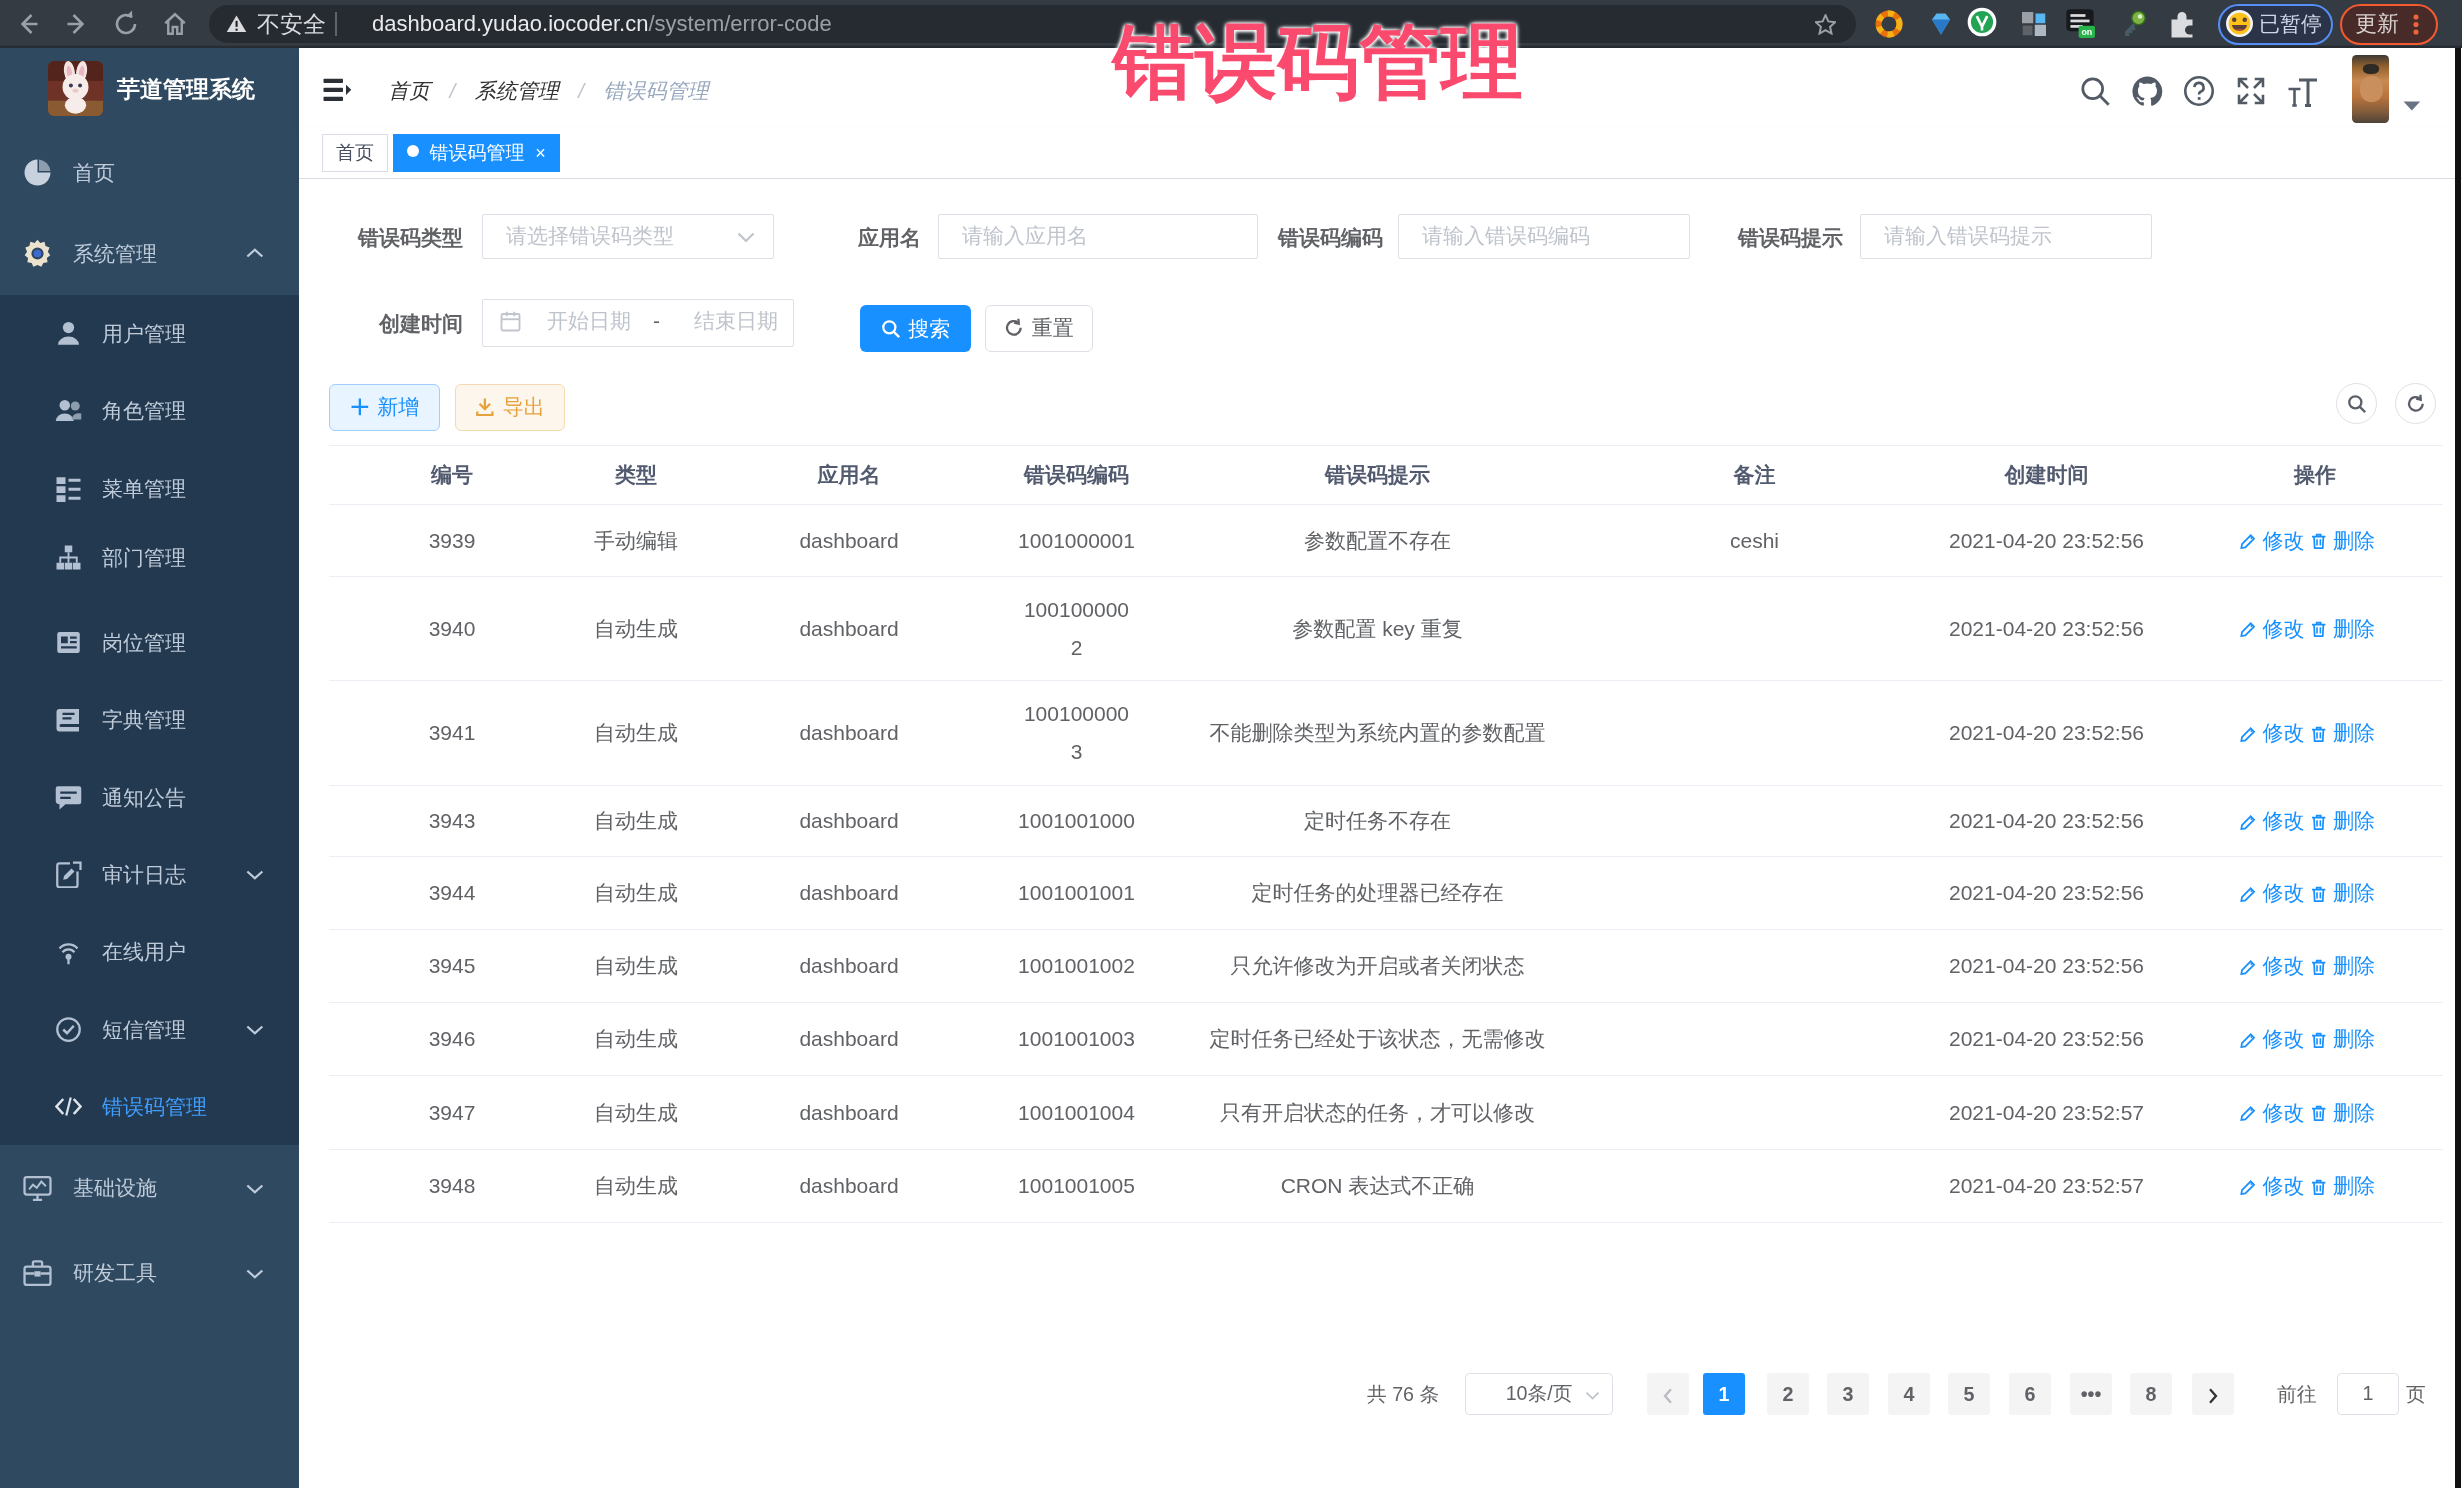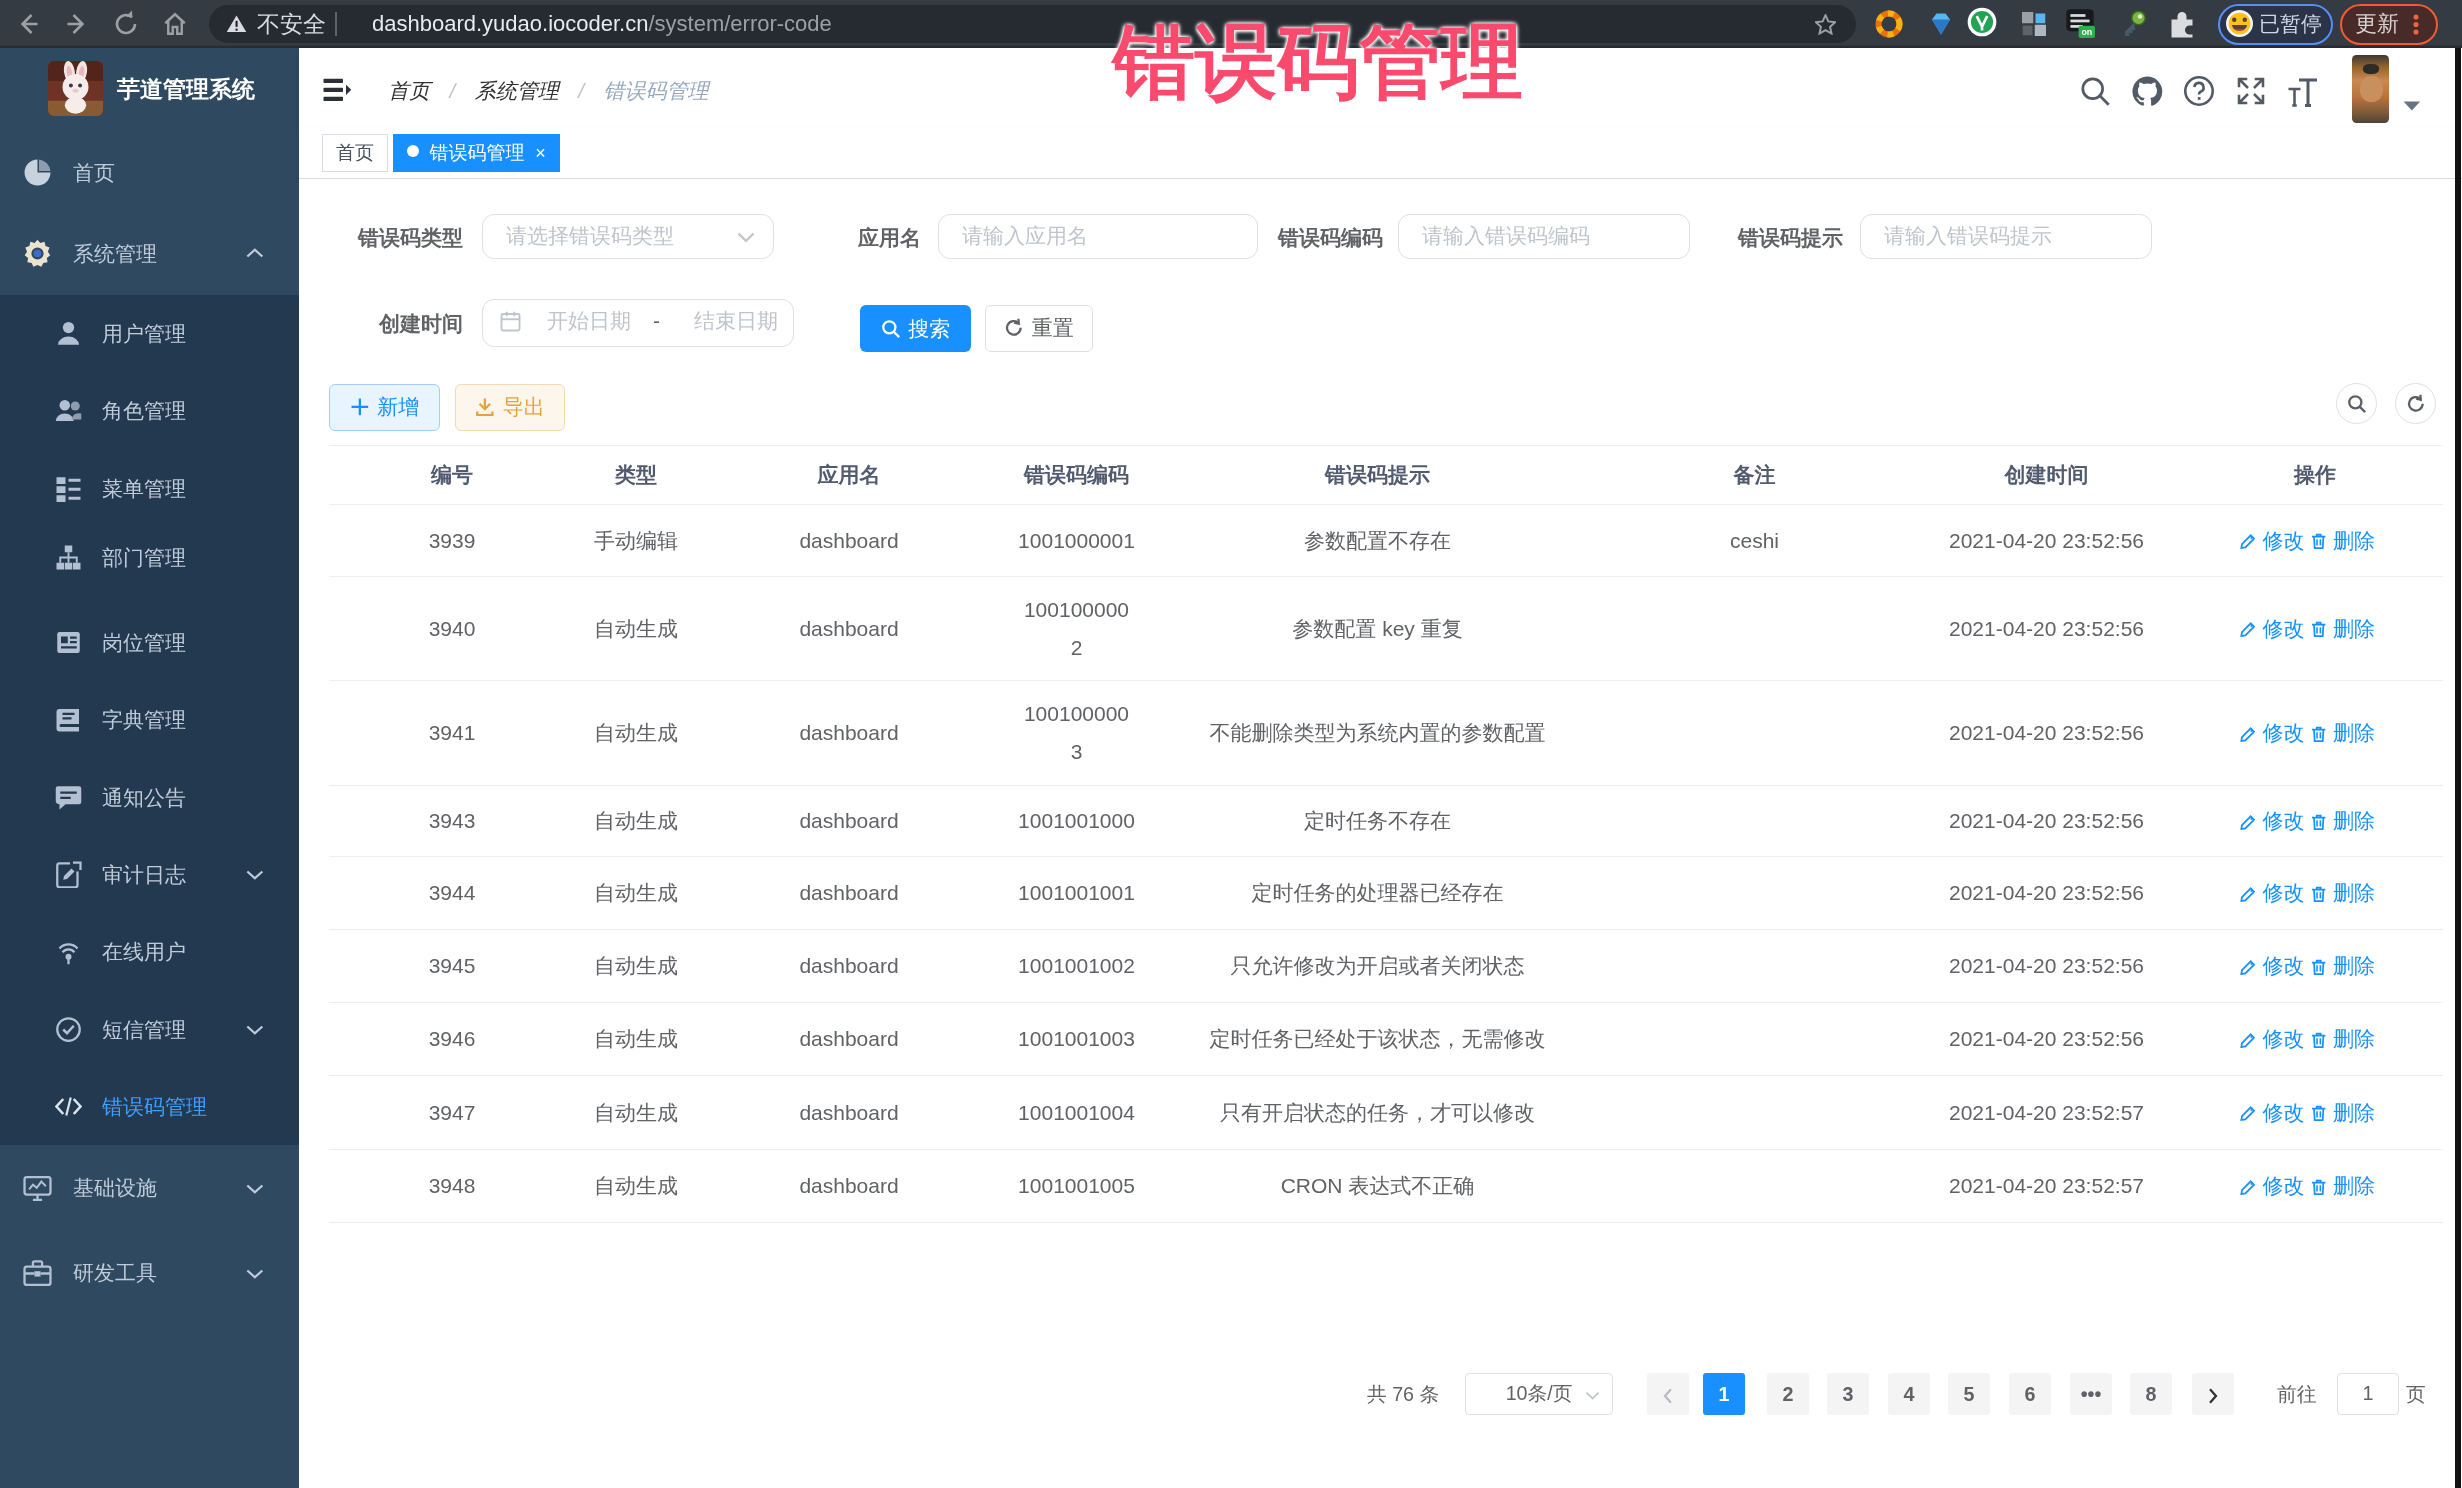--- a/index.html
+++ b/index.html
@@ -37,21 +37,21 @@
 
 #tagsbar { position:absolute; left:299px; top:127px; width:2164px; height:52px; background:#fff; border-bottom:1.5px solid #d8dce5; box-shadow:0 1.5px 4.5px rgba(0,21,41,.06); }
 .tag { position:absolute; top:6.8px; height:38px; line-height:35px; font-size:19px; padding:0 13px; border:1.5px solid #d8dce5; background:#fff; color:#495060; }
 .tag.active { background:#1890ff; border-color:#1890ff; color:#fff; }
 .tag .dot { display:inline-block; width:12px; height:12px; border-radius:50%; background:#fff; margin-right:10.6px; position:relative; top:-1.5px; }
 .tag .x { display:inline-block; margin-left:10.6px; font-size:18px; }
 
 
 #content { position:absolute; left:299px; top:179px; width:2164px; height:1309px; background:#fff; }
 .flabel { position:absolute; height:48px; line-height:48px; font-size:21px; font-weight:700; color:#606266; text-align:right; }
-.finput { position:absolute; height:45px; border:1.5px solid #dcdfe6; border-radius:12px; background:#fff; font-size:21px; color:#bfc4cc; line-height:42px; }
+.finput { position:absolute; height:45px; border:1.5px solid #dcdfe6; border-radius:2px; background:#fff; font-size:21px; color:#bfc4cc; line-height:42px; }
 .ph { padding-left:23px; display:block; }
 .btn { position:absolute; border-radius:6px; font-size:21px; text-align:center; }
 
 
 table { border-collapse:collapse; table-layout:fixed; width:2112px; position:absolute; left:29.5px; top:266px; font-size:21px; color:#606266; }
 th { font-weight:700; color:#515a6e; border-bottom:1.5px solid #ebeef5; border-top:1.5px solid #ebeef5; height:59px; text-align:center; font-size:21px; }
 td { border-bottom:1.5px solid #ebeef5; text-align:center; height:71px; line-height:38px; }
 .op { color:#1890ff; white-space:nowrap; padding-right:15px; }
 .op svg { vertical-align:-2.3px; margin-right:5.3px; }
 

